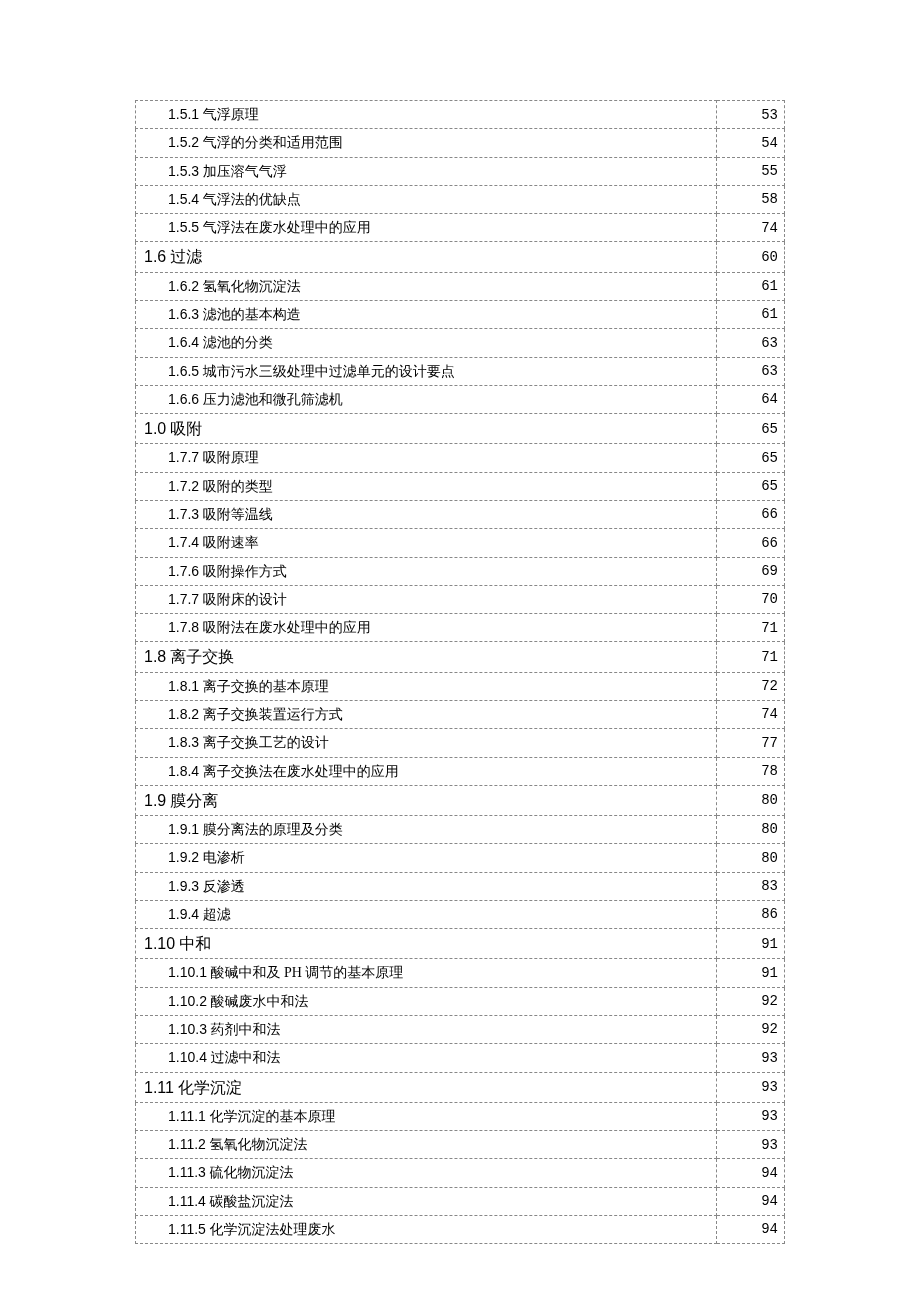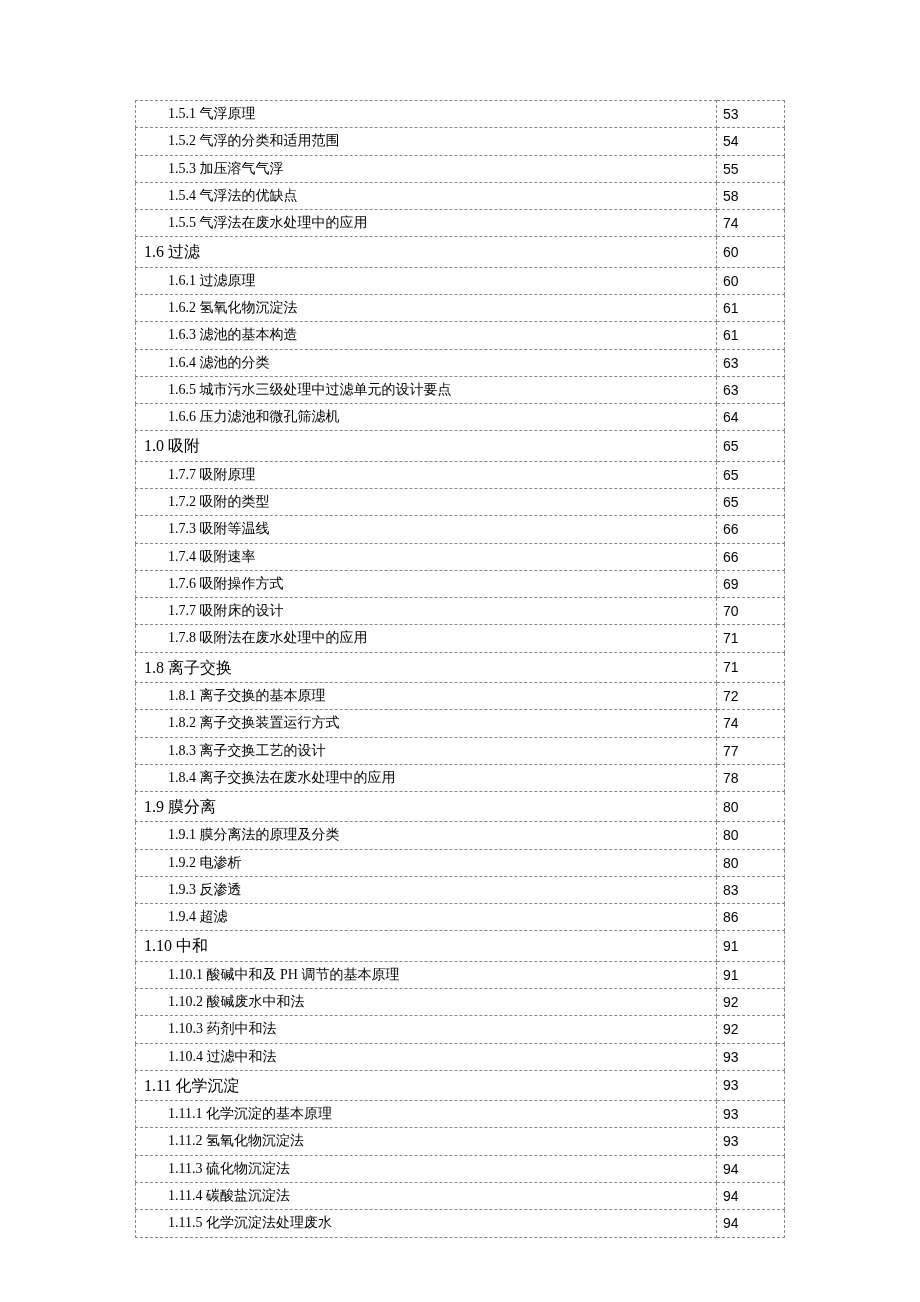--- a/index.html
+++ b/index.html
@@ -20,33 +20,33 @@
   }
   table.toc td {
     border: 1px dashed #888;
     padding: 3px 6px 3px 6px;
     font-size: 14px;
     color: #000;
     vertical-align: middle;
     line-height: 1.45;
   }
   table.toc td.pagecol {
-    text-align: left;
+    text-align: right;
     width: 55px;
-    font-family: Liberation Sans, sans-serif;
+    font-family: Liberation Mono, monospace;
   }
   table.toc tr.section td.title {
     font-size: 16px;
     padding-left: 8px;
   }
   table.toc tr.sub td.title {
     padding-left: 32px;
   }
   .num {
-    font-family: Liberation Serif, serif;
+    font-family: Liberation Sans, sans-serif;
   }
 </style>
 </head>
 <body>
 
 <div class="page">
   <table class="toc">
     <tbody>
         <tr class="sub">
           <td class="title"><span class="num">1.5.1</span><span>  气浮原理</span></td>
@@ -66,24 +66,20 @@
         </tr>
         <tr class="sub">
           <td class="title"><span class="num">1.5.5</span><span>  气浮法在废水处理中的应用</span></td>
           <td class="pagecol">74</td>
         </tr>
         <tr class="section">
           <td class="title"><span class="num">1.6</span><span>  过滤</span></td>
           <td class="pagecol">60</td>
         </tr>
         <tr class="sub">
-          <td class="title"><span class="num">1.6.1</span><span>  过滤原理</span></td>
-          <td class="pagecol">60</td>
-        </tr>
-        <tr class="sub">
           <td class="title"><span class="num">1.6.2</span><span>  氢氧化物沉淀法</span></td>
           <td class="pagecol">61</td>
         </tr>
         <tr class="sub">
           <td class="title"><span class="num">1.6.3</span><span>  滤池的基本构造</span></td>
           <td class="pagecol">61</td>
         </tr>
         <tr class="sub">
           <td class="title"><span class="num">1.6.4</span><span>  滤池的分类</span></td>
           <td class="pagecol">63</td>

